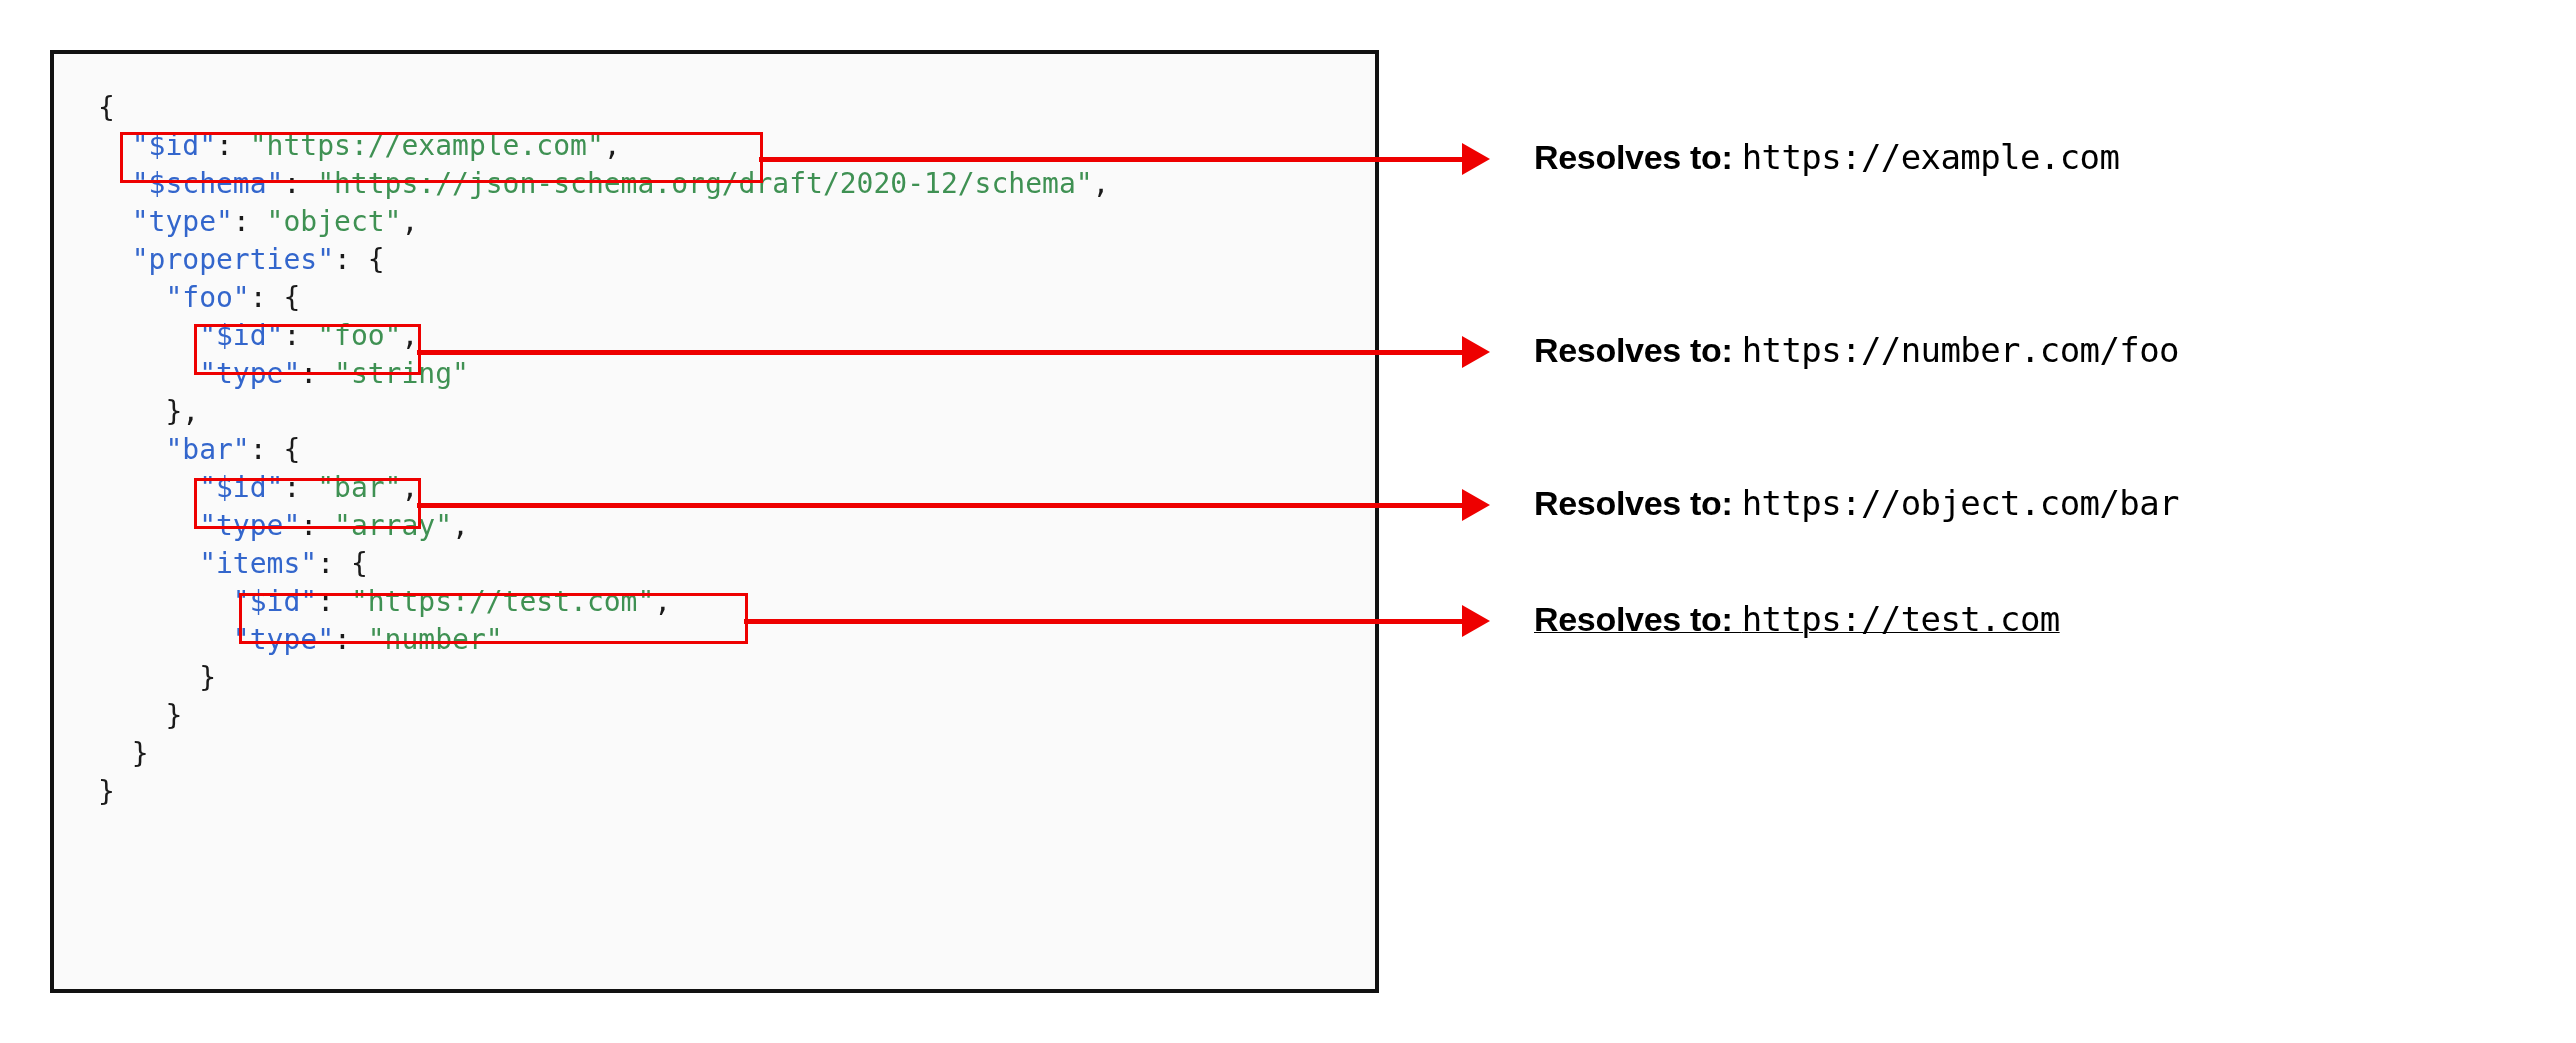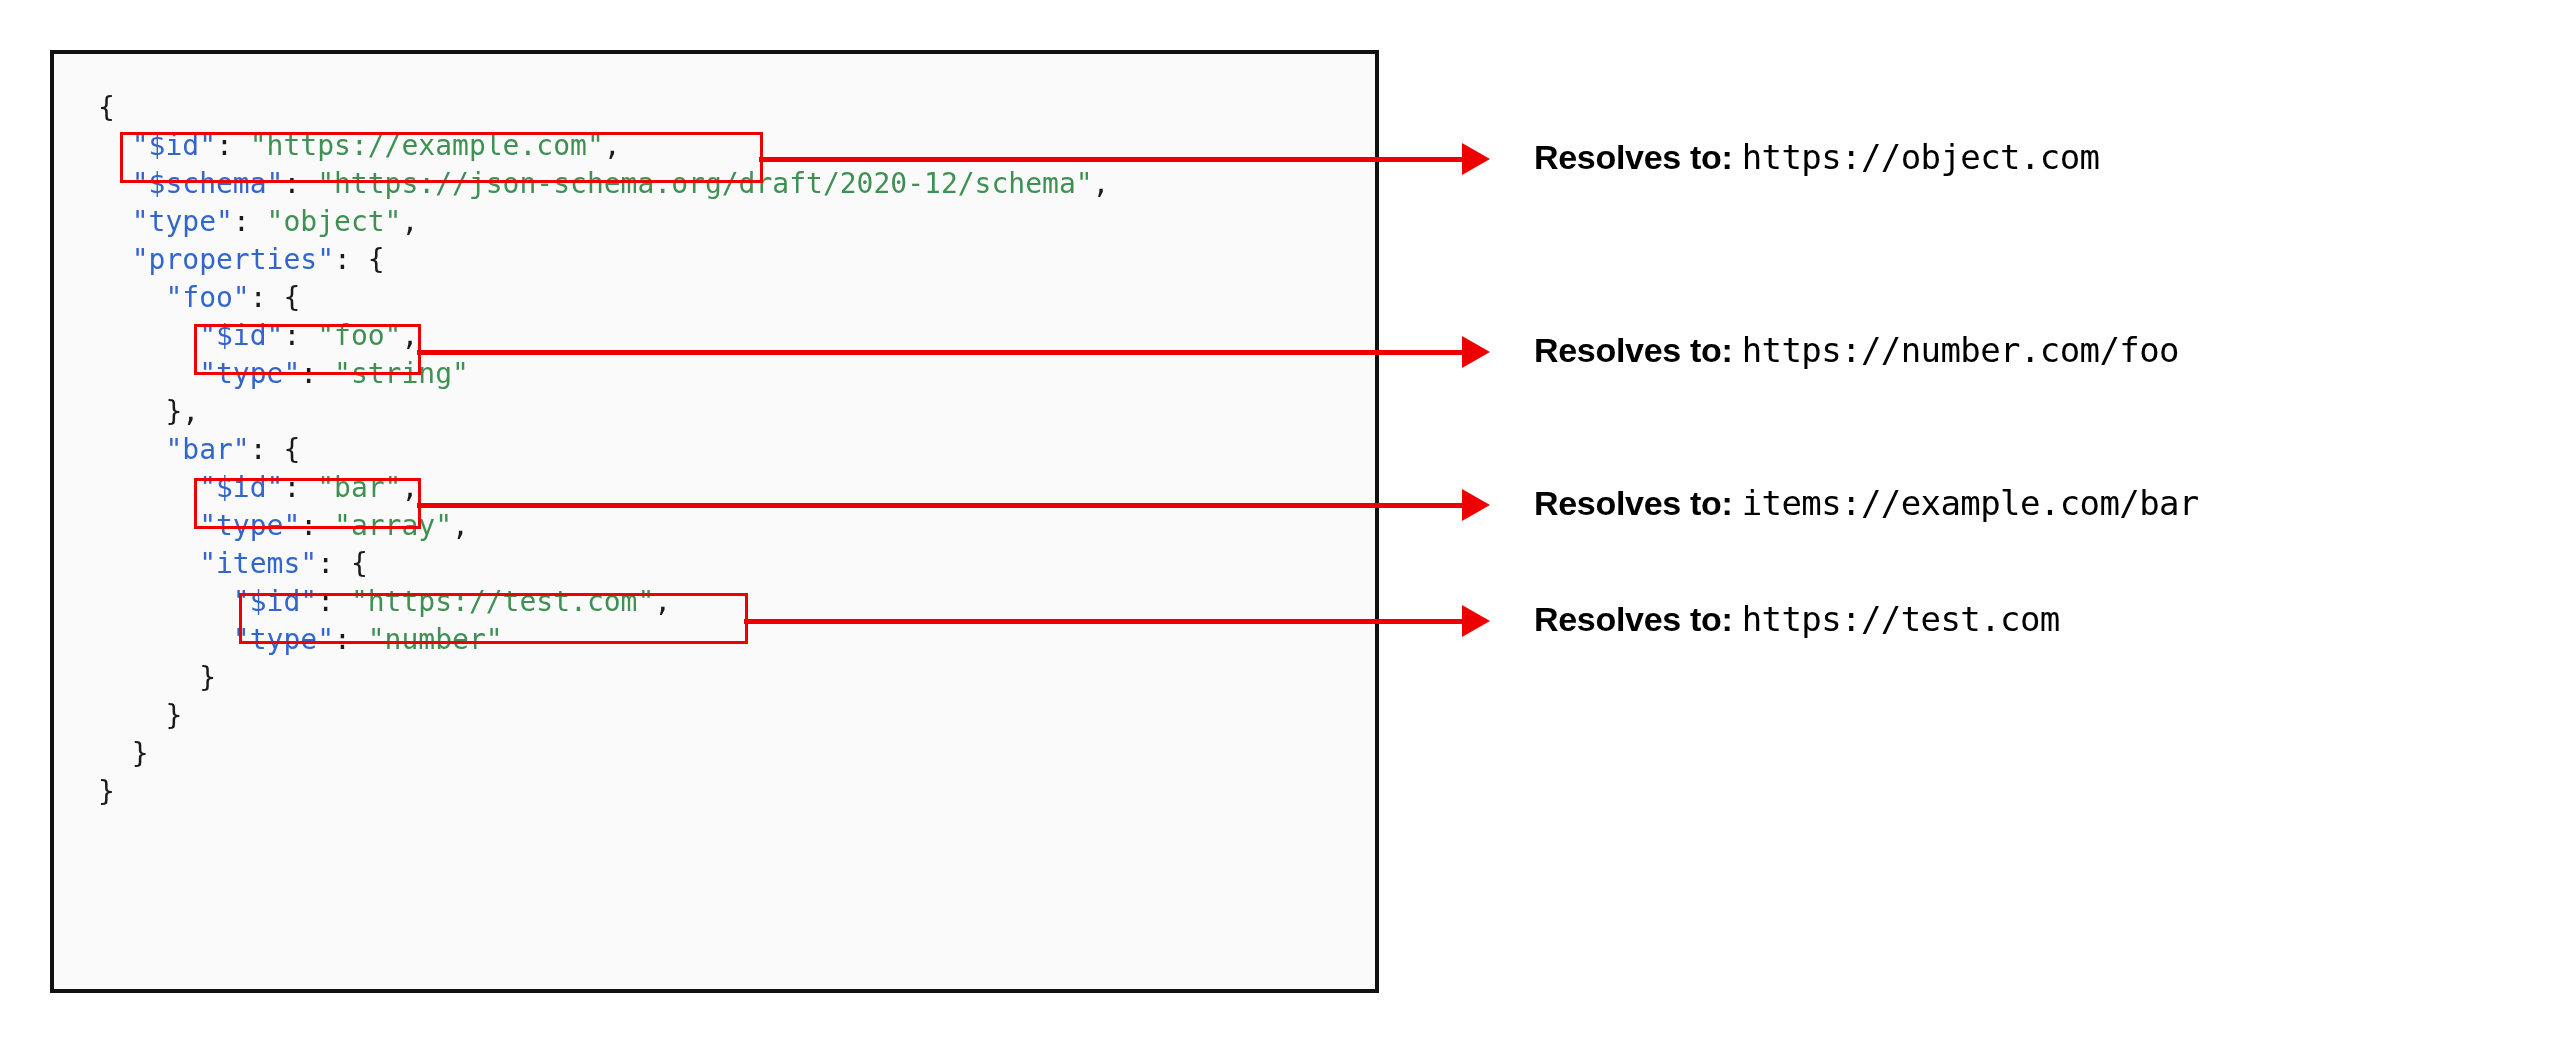--- a/index.html
+++ b/index.html
@@ -106,24 +106,24 @@
 <div class="conn-line" style="left:417px;  top:350px; width:1045px;"></div>
 <div class="arrow-head" style="left:1462px; top:336px;"></div>
 
 <div class="conn-line" style="left:417px;  top:503px; width:1045px;"></div>
 <div class="arrow-head" style="left:1462px; top:489px;"></div>
 
 <div class="conn-line" style="left:744px; top:619px; width:718px;"></div>
 <div class="arrow-head" style="left:1462px; top:605px;"></div>
 
 <div class="annot" style="left:1534px; top:140px;">
-  <span class="lead">Resolves to: </span><span class="url">https://object.com</span>
+  <span class="lead">Resolves to: </span><span class="url">https://example.com</span>
 </div>
 <div class="annot" style="left:1534px; top:333px;">
   <span class="lead">Resolves to: </span><span class="url">https://number.com/foo</span>
 </div>
 <div class="annot" style="left:1534px; top:486px;">
-  <span class="lead">Resolves to: </span><span class="url">items://example.com/bar</span>
+  <span class="lead">Resolves to: </span><span class="url">https://object.com/bar</span>
 </div>
-<div class="annot" style="left:1534px; top:602px;">
+<div class="annot" style="left:1534px; top:602px;text-decoration:underline;">
   <span class="lead">Resolves to: </span><span class="url">https://test.com</span>
 </div>
 
 
 </body></html>

